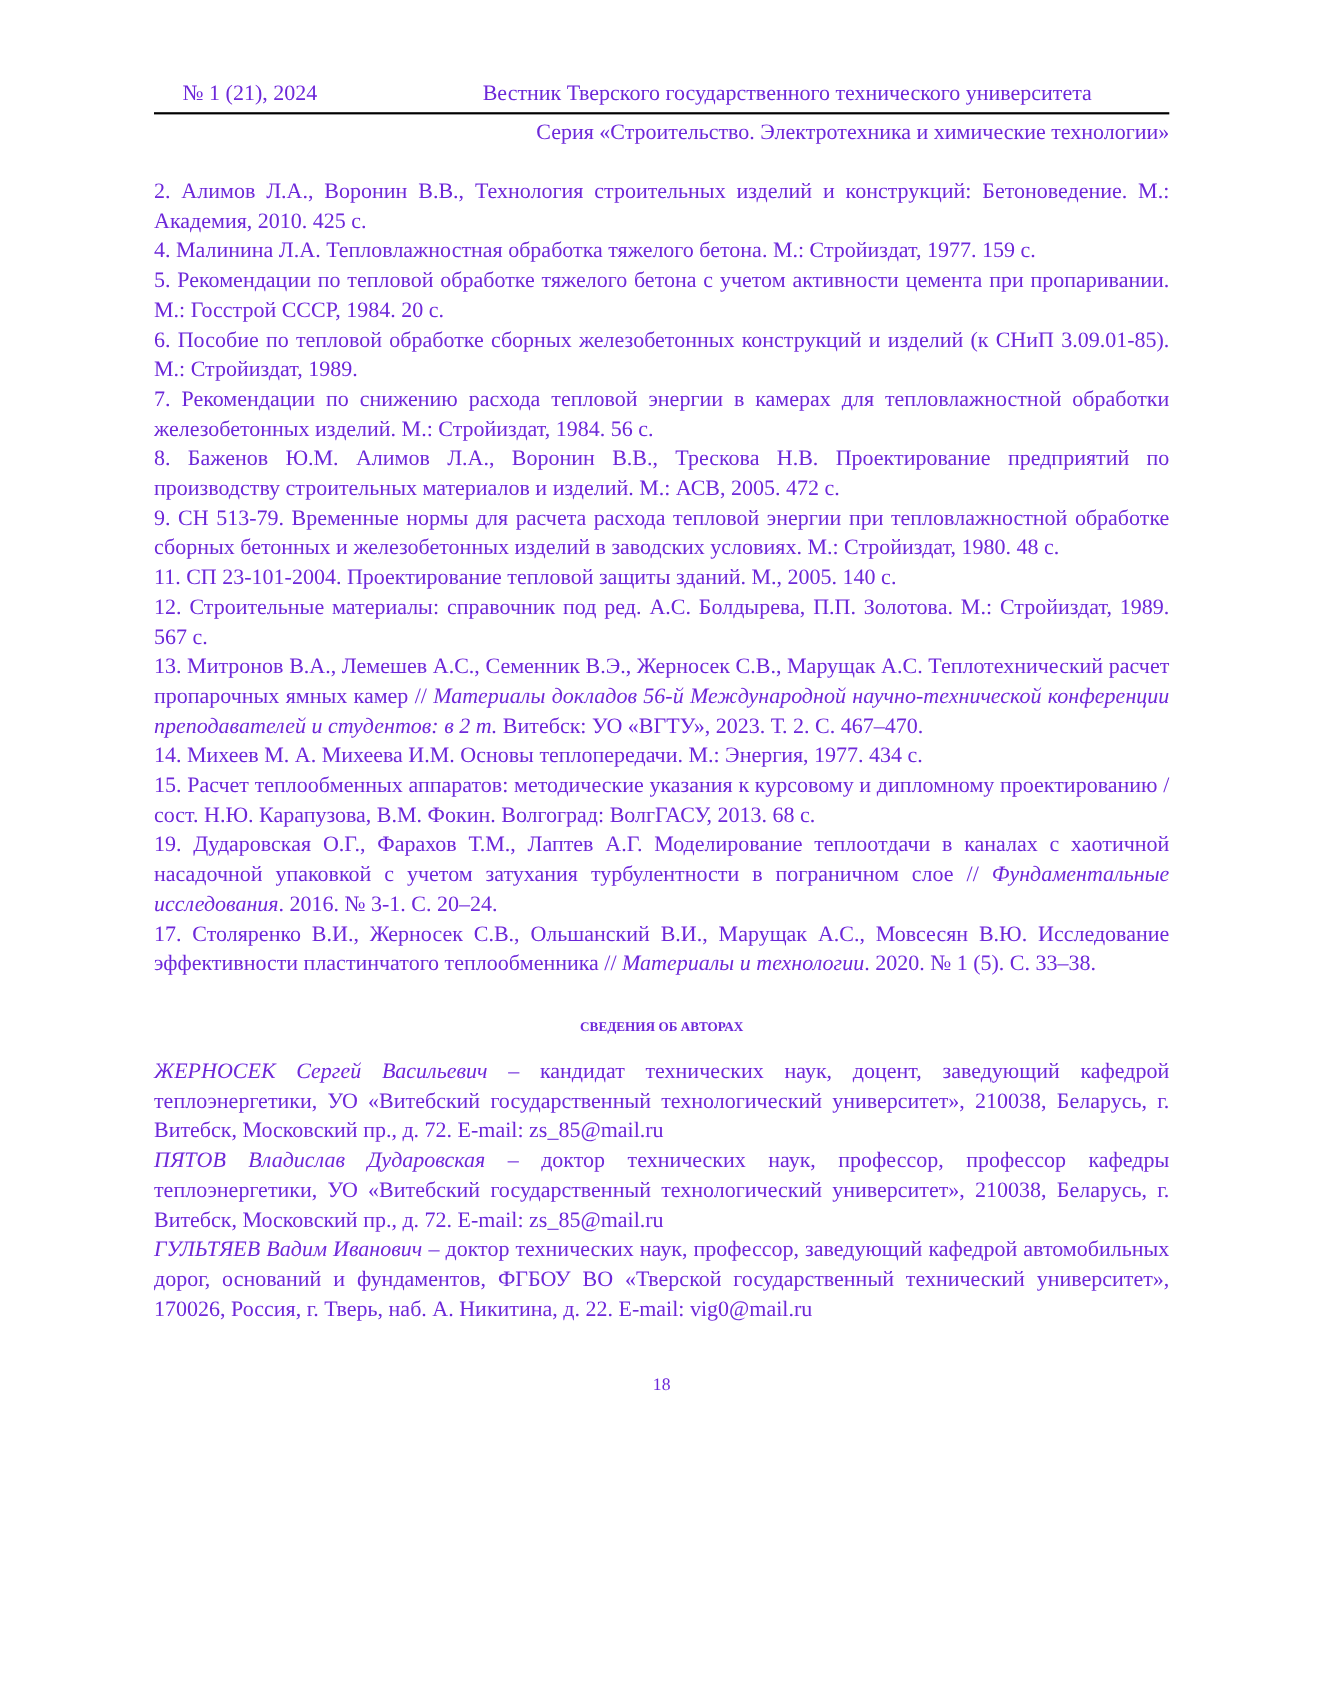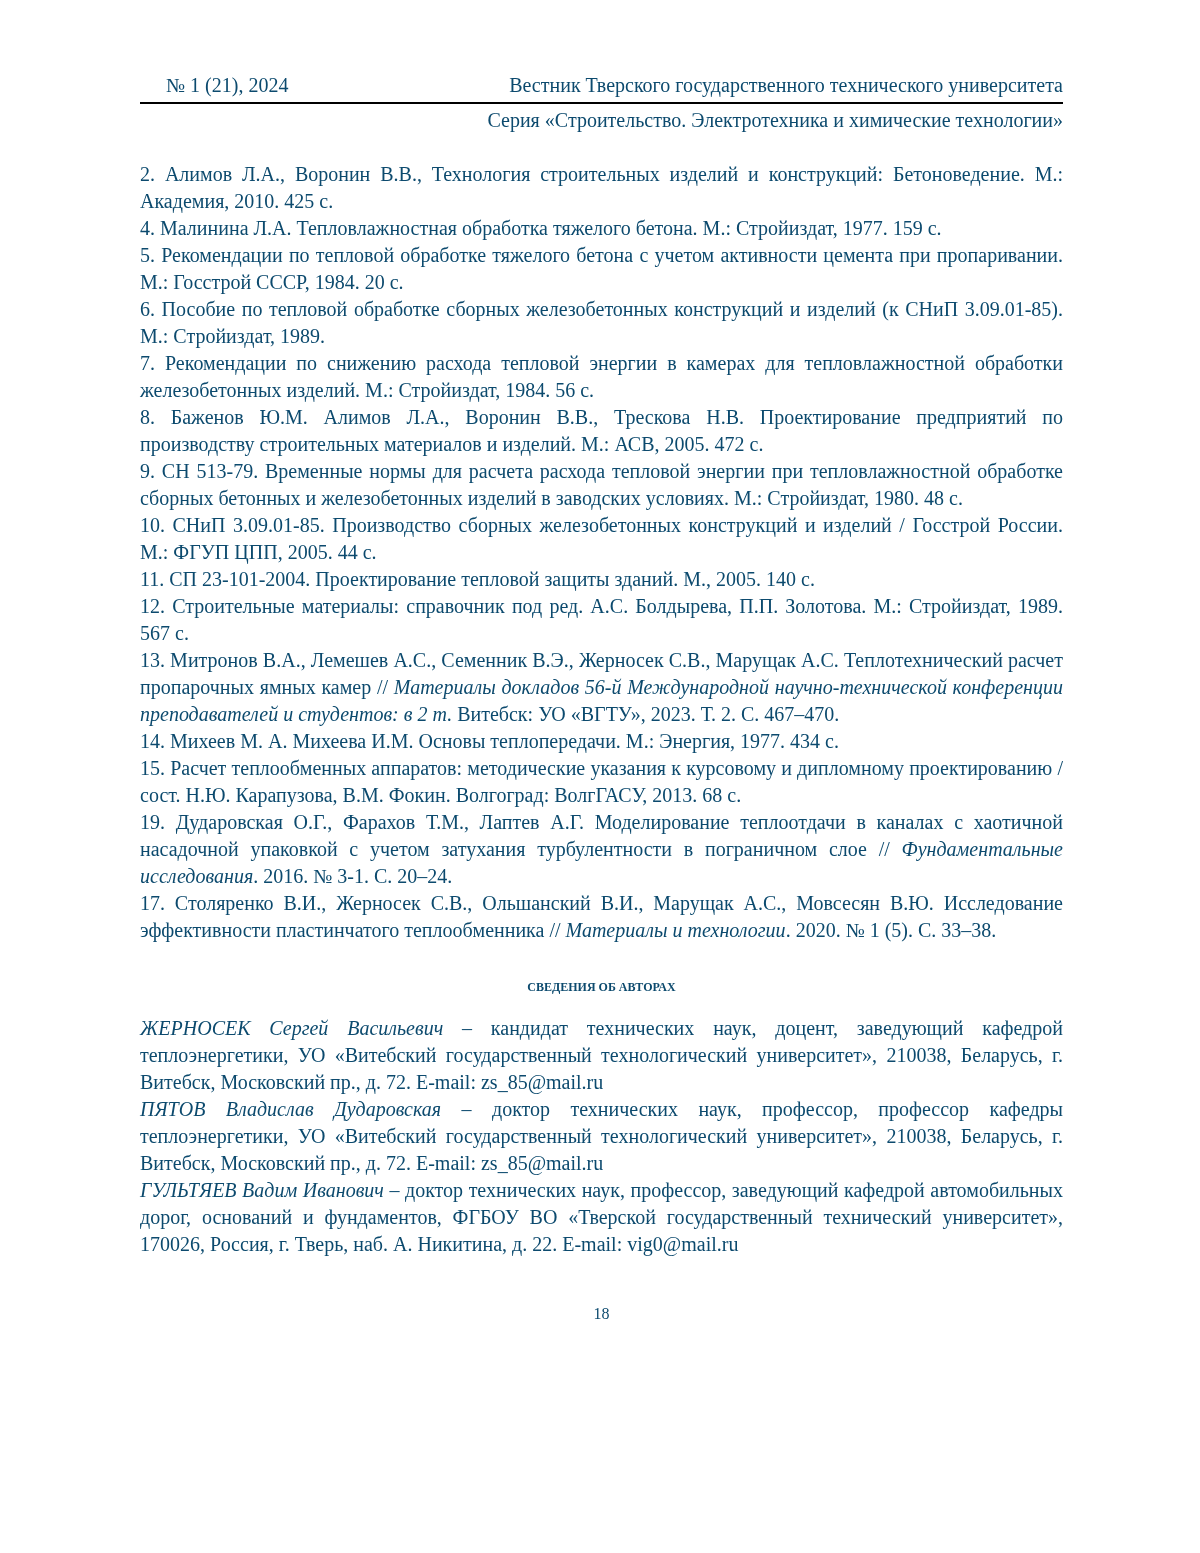--- a/index.html
+++ b/index.html
@@ -10,34 +10,34 @@
   .page {
     position: relative;
     width: 1200px;
     height: 1553px;
     background: #ffffff;
     box-sizing: border-box;
     padding: 72px 137px 0 140px;
     font-family: "Liberation Serif", "DejaVu Serif", serif;
     font-size: 20px;
     line-height: 27px;
-    color: #0c4a6e;
+    color: #6d28d9;
   }
   .header-row {
     display: flex;
     align-items: baseline;
     line-height: 26px;
   }
   .issue {
     white-space: nowrap;
     padding-left: 26px;
   }
   .journal {
     flex: 1;
-    text-align: right;
+    text-align: center;
     padding-left: 80px;
   }
   .rule {
     border: none;
     border-top: 2px solid #000000;
     margin: 4px 0 3px 0;
   }
   .series {
     text-align: right;
     padding-left: 235px;
@@ -80,21 +80,20 @@
   </div>
 
   <div class="references" id="references">
       <p class="para"><span>2. Алимов Л.А., Воронин В.В., Технология строительных изделий и конструкций: Бетоноведение. М.: Академия, 2010. 425 с.</span></p>
       <p class="para"><span>4. Малинина Л.А. Тепловлажностная обработка тяжелого бетона. М.: Стройиздат, 1977. 159 с.</span></p>
       <p class="para"><span>5. Рекомендации по тепловой обработке тяжелого бетона с учетом активности цемента при пропаривании. М.: Госстрой СССР, 1984. 20 с.</span></p>
       <p class="para"><span>6. Пособие по тепловой обработке сборных железобетонных конструкций и изделий (к СНиП 3.09.01-85). М.: Стройиздат, 1989.</span></p>
       <p class="para"><span>7. Рекомендации по снижению расхода тепловой энергии в камерах для тепловлажностной обработки железобетонных изделий. М.: Стройиздат, 1984. 56 с.</span></p>
       <p class="para"><span>8. Баженов Ю.М. Алимов Л.А., Воронин В.В., Трескова Н.В. Проектирование предприятий по производству строительных материалов и изделий. М.: АСВ, 2005. 472 с.</span></p>
       <p class="para"><span>9. СН 513-79. Временные нормы для расчета расхода тепловой энергии при тепловлажностной обработке сборных бетонных и железобетонных изделий в заводских условиях. М.: Стройиздат, 1980. 48 с.</span></p>
-      <p class="para"><span>10. СНиП 3.09.01-85. Производство сборных железобетонных конструкций и изделий / Госстрой России. М.: ФГУП ЦПП, 2005. 44 с.</span></p>
       <p class="para"><span>11. СП 23-101-2004. Проектирование тепловой защиты зданий. М., 2005. 140 с.</span></p>
       <p class="para"><span>12. Строительные материалы: справочник под ред. А.С. Болдырева, П.П. Золотова. М.: Стройиздат, 1989. 567 с.</span></p>
       <p class="para"><span>13. Митронов В.А., Лемешев А.С., Семенник В.Э., Жерносек С.В., Марущак А.С. Теплотехнический расчет пропарочных ямных камер // </span><span class="it">Материалы докладов 56-й Международной научно-технической конференции преподавателей и студентов: в 2 т.</span><span> Витебск: УО «ВГТУ», 2023. Т. 2. С. 467–470.</span></p>
       <p class="para"><span>14. Михеев М. А. Михеева И.М. Основы теплопередачи. М.: Энергия, 1977. 434 с.</span></p>
       <p class="para"><span>15. Расчет теплообменных аппаратов: методические указания к курсовому и дипломному проектированию / сост. Н.Ю. Карапузова, В.М. Фокин. Волгоград: ВолгГАСУ, 2013. 68 с.</span></p>
       <p class="para"><span>19. Дударовская О.Г., Фарахов Т.М., Лаптев А.Г. Моделирование теплоотдачи в каналах с хаотичной насадочной упаковкой с учетом затухания турбулентности в пограничном слое // </span><span class="it">Фундаментальные исследования</span><span>. 2016. № 3-1. С. 20–24.</span></p>
       <p class="para"><span>17. Столяренко В.И., Жерносек С.В., Ольшанский В.И., Марущак А.С., Мовсесян В.Ю. Исследование эффективности пластинчатого теплообменника // </span><span class="it">Материалы и технологии</span><span>. 2020. № 1 (5). С. 33–38.</span></p>
     </div>
 
   <h2 class="authors-title">СВЕДЕНИЯ ОБ АВТОРАХ</h2>

